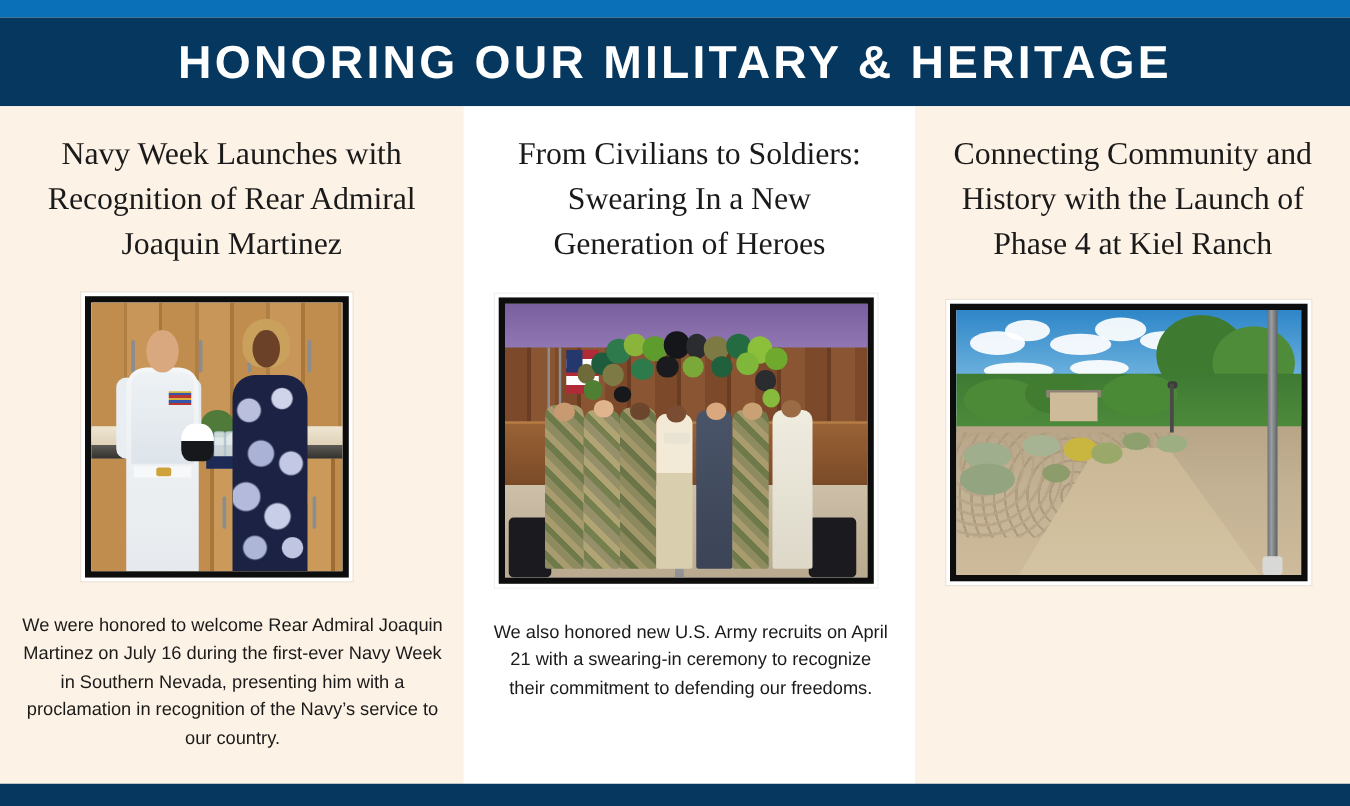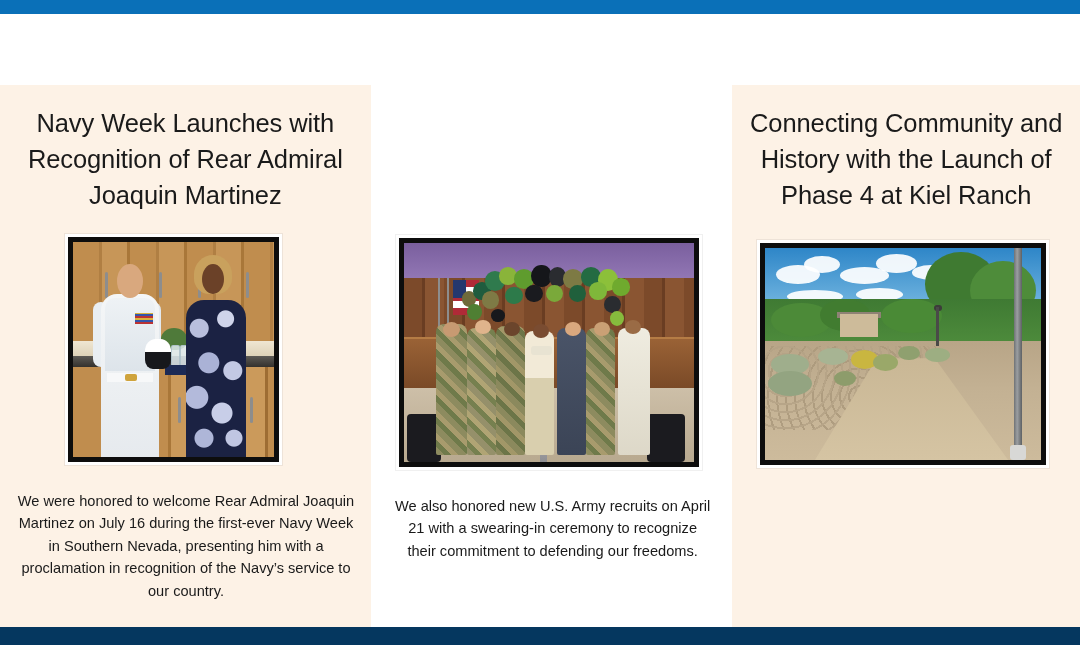--- a/index.html
+++ b/index.html
@@ -42,20 +42,21 @@
   .col-2 { width: 363px; background: #ffffff; }
   .col-3 { width: 349px; background: #fdf2e6; }
 
   .col-heading {
     color: #1a1a1a;
     font-size: 25.5px;
     line-height: 1.42;
     text-align: center;
     font-weight: 400;
     letter-spacing: -0.1px;
+    font-family: Liberation Serif, serif;
   }
   .col-1 .col-heading { width: 330px; margin-top: 20px; }
   .col-2 .col-heading { width: 310px; margin-top: 20px; }
   .col-3 .col-heading { width: 322px; margin-top: 20px; }
 
   .col-body {
     color: #1a1a1a;
     font-size: 14.6px;
     line-height: 1.54;
     text-align: center;
@@ -187,20 +188,23 @@
     background: #05375f;
   }
 </style>
 </head>
 <body>
 
 <div class="page">
 
   <div class="top-stripe"></div>
 
+  <div class="banner">
+    <div class="banner-title">HONORING OUR MILITARY &amp; HERITAGE</div>
+  </div>
 
   <div class="columns">
 
     <div class="col col-1">
       <div class="col-heading">Navy Week Launches with Recognition of Rear Admiral Joaquin Martinez</div>
 
       <div class="photo-frame" style="left:65px; top:149px; width:217px; height:231px;">
         <div class="photo-inner">
           <div class="ph-scene">
             <div class="p1-wall"></div>
@@ -233,20 +237,21 @@
             <div class="p1-hair-w"></div>
             <div class="p1-face-w"></div>
           </div>
         </div>
       </div>
 
       <div class="col-body" style="position:absolute; top:405px; left:17px;">We were honored to welcome Rear Admiral Joaquin Martinez on July 16 during the first-ever Navy Week in Southern Nevada, presenting him with a proclamation in recognition of the Navy’s service to our country.</div>
     </div>
 
     <div class="col col-2">
+      <div class="col-heading">From Civilians to Soldiers: Swearing In a New Generation of Heroes</div>
 
       <div class="photo-frame" style="left:25px; top:150px; width:306px; height:235px;">
         <div class="photo-inner">
           <div class="ph-scene">
             <div class="p2-ceiling"></div>
             <div class="p2-wood-wall"></div>
             <div class="p2-bench-top"></div>
             <div class="p2-bench"></div>
             <div class="p2-floor"></div>
 

